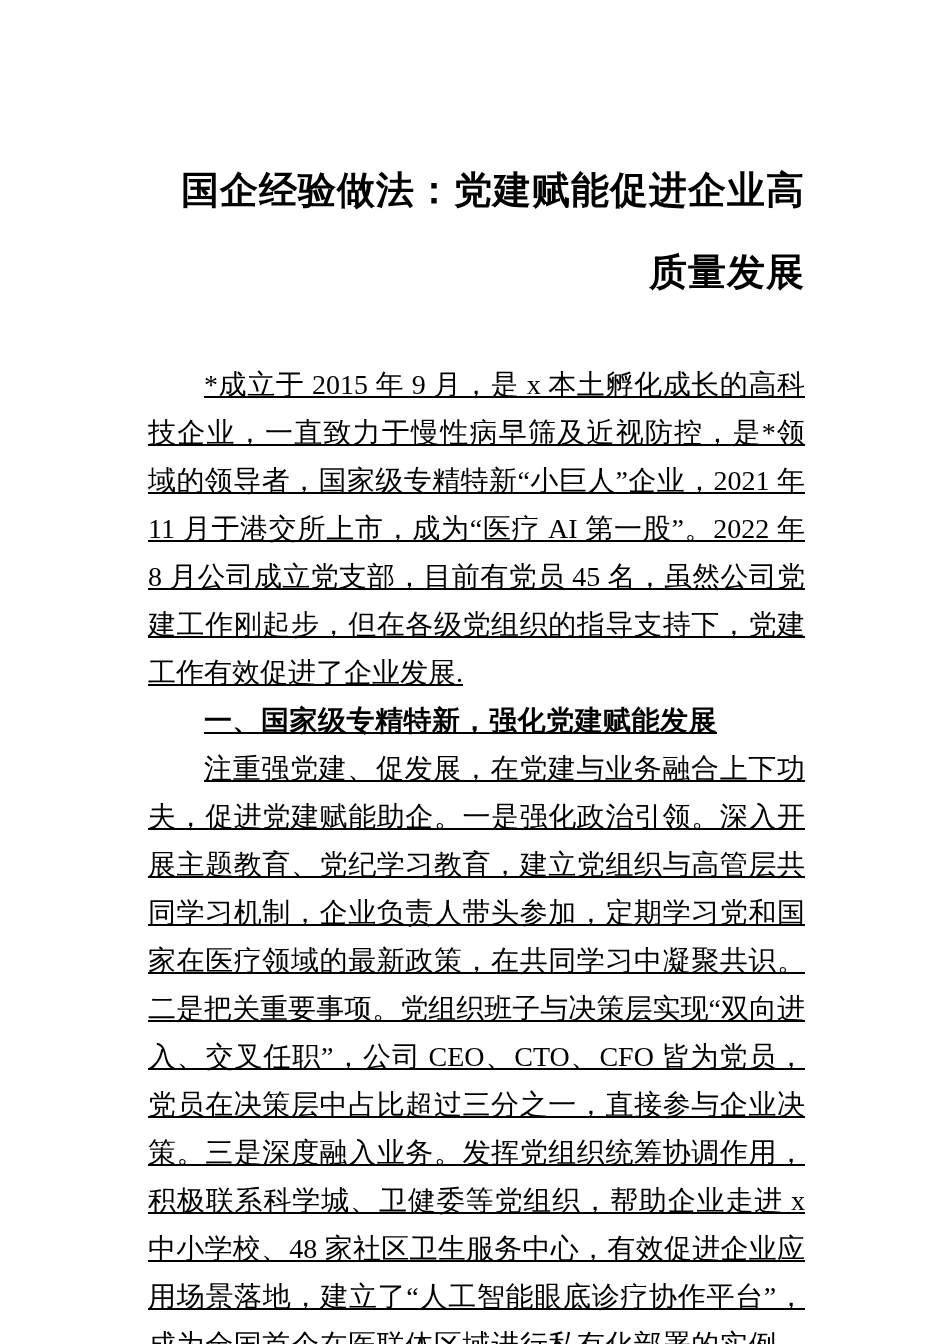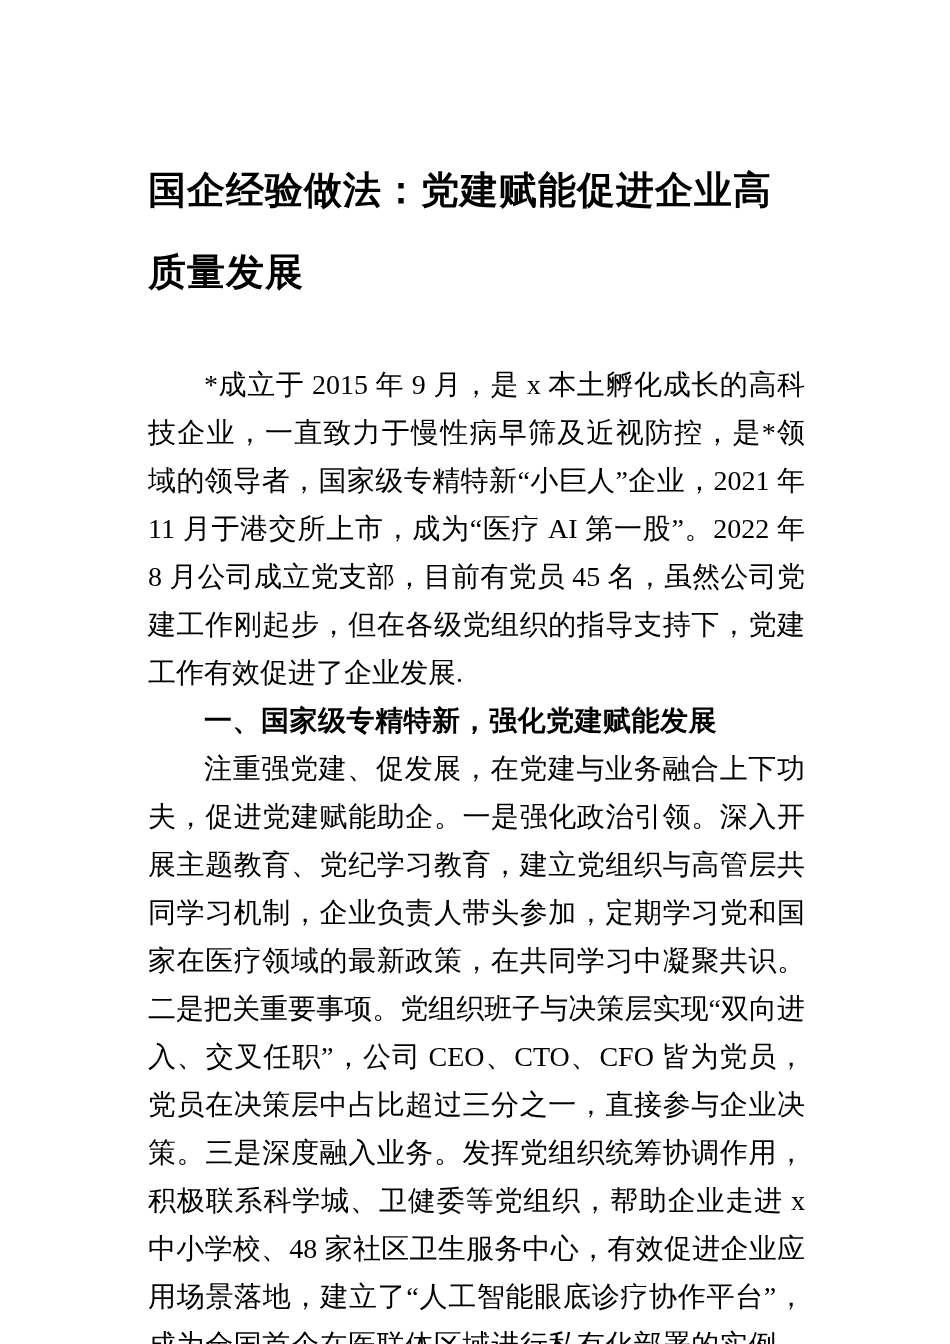--- a/index.html
+++ b/index.html
@@ -16,32 +16,33 @@
     padding: 150px 145px 40px 148px;
     color: #000000;
     font-family: "Liberation Serif", "DejaVu Serif", serif;
     overflow: hidden;
   }
   .doc-title {
     margin: 0 0 48px 0;
     font-size: 38px;
     font-weight: 700;
     line-height: 2.15;
-    text-align: left;
+    text-align: right;
     letter-spacing: 1px;
     font-family: "Liberation Serif", "DejaVu Serif", serif;
   }
   .para {
     margin: 0;
     font-size: 28px;
     line-height: 48px;
     text-align: justify;
     text-justify: inter-ideograph;
     text-indent: 2em;
     word-break: break-all;
+    text-decoration: underline;
   }
   .para.heading {
     font-weight: 700;
     font-family: "Liberation Sans", "DejaVu Sans", sans-serif;
     letter-spacing: 0.5px;
   }
 </style>
 </head>
 <body>
 

